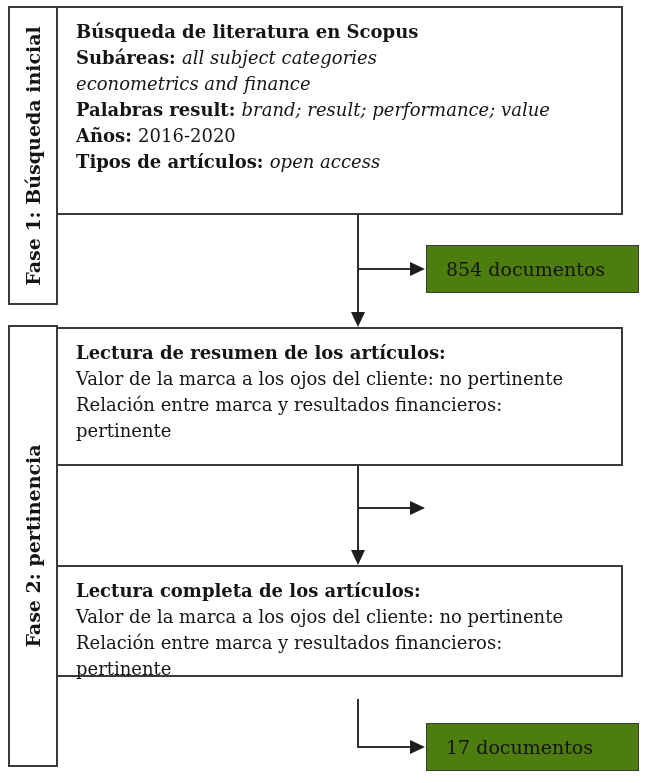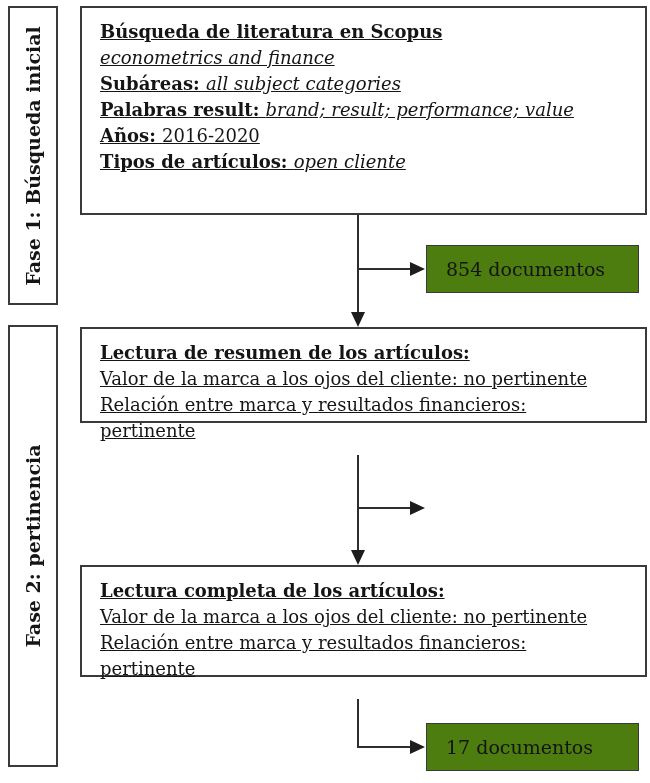--- a/index.html
+++ b/index.html
@@ -37,33 +37,32 @@
   #phase1 { top: 6px; height: 299px; }
   #phase2 { top: 325px; height: 442px; }
   .phase-label {
     transform: rotate(-90deg);
     white-space: nowrap;
     font-weight: bold;
     font-size: 19px;
   }
   .main-box {
     position: absolute;
-    left: 80px;
+    left: 56px;
     width: 567px;
     border: 2px solid #3a3a3a;
     background: #ffffff;
     box-sizing: border-box;
     padding: 11px 20px 0 18px;
     font-size: 18px;
     line-height: 26px;
     z-index: 1;
-    text-decoration: underline;
   }
   #box-search   { top: 6px;   height: 209px; }
-  #box-abstract { top: 327px; height: 96px; }
+  #box-abstract { top: 327px; height: 139px; }
   #box-full     { top: 565px; height: 112px; }
   .tline { white-space: nowrap; }
   .b { font-weight: bold; }
   .i { font-style: italic; }
   .result-box {
     position: absolute;
     left: 426px;
     width: 213px;
     height: 48px;
     border: 1.5px solid #3a3a3a;
@@ -115,33 +114,33 @@
 
   <div class="phase-box" id="phase2">
     <span class="phase-label">Fase 2: pertinencia</span>
   </div>
 
   <div class="main-box" id="box-search">
     <div class="tline">
       <span class="b">Búsqueda de literatura en Scopus</span>
     </div>
     <div class="tline">
-      <span class="i">econometrics and finance</span>
+      <span class="b">Subáreas: </span><span class="i">all subject categories</span>
     </div>
     <div class="tline">
-      <span class="b">Subáreas: </span><span class="i">all subject categories</span>
+      <span class="i">econometrics and finance</span>
     </div>
     <div class="tline">
       <span class="b">Palabras result: </span><span class="i">brand; result; performance; value</span>
     </div>
     <div class="tline">
       <span class="b">Años: </span><span>2016-2020</span>
     </div>
     <div class="tline">
-      <span class="b">Tipos de artículos: </span><span class="i">open cliente</span>
+      <span class="b">Tipos de artículos: </span><span class="i">open access</span>
     </div>
   </div>
 
   <div class="main-box" id="box-abstract">
     <div class="tline">
       <span class="b">Lectura de resumen de los artículos:</span>
     </div>
     <div class="tline">
       <span>Valor de la marca a los ojos del cliente: no pertinente</span>
     </div>

